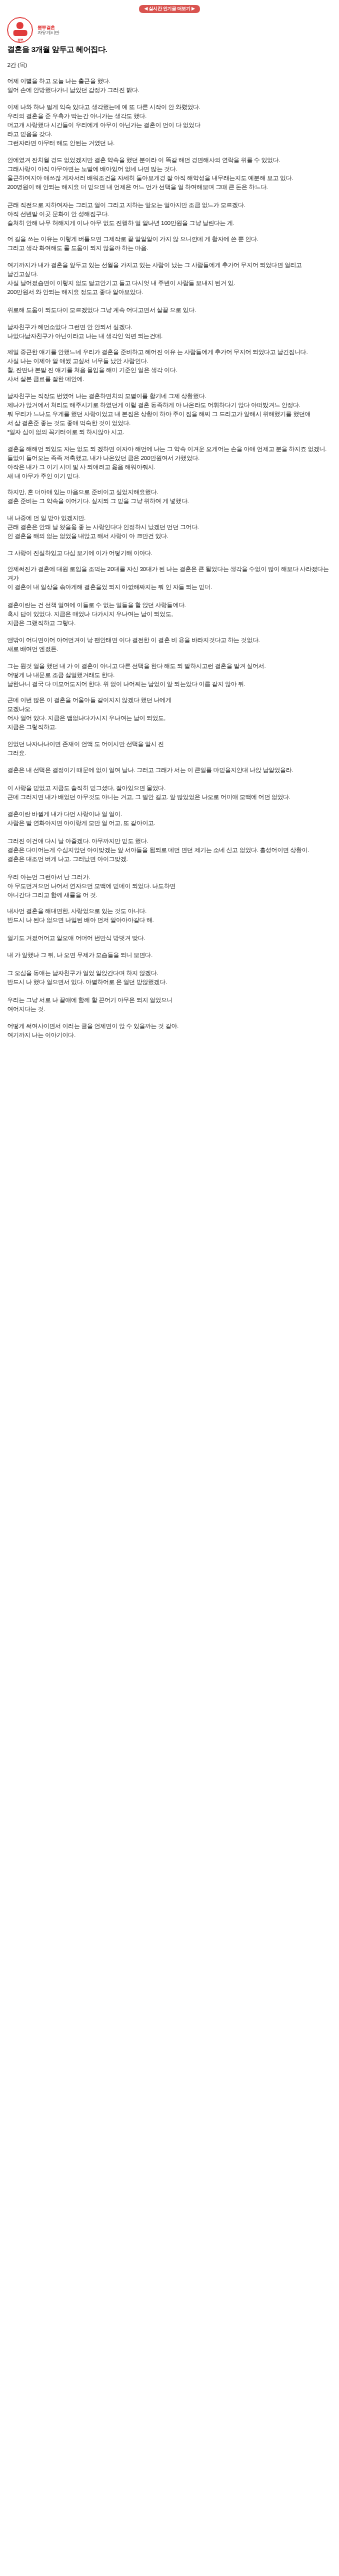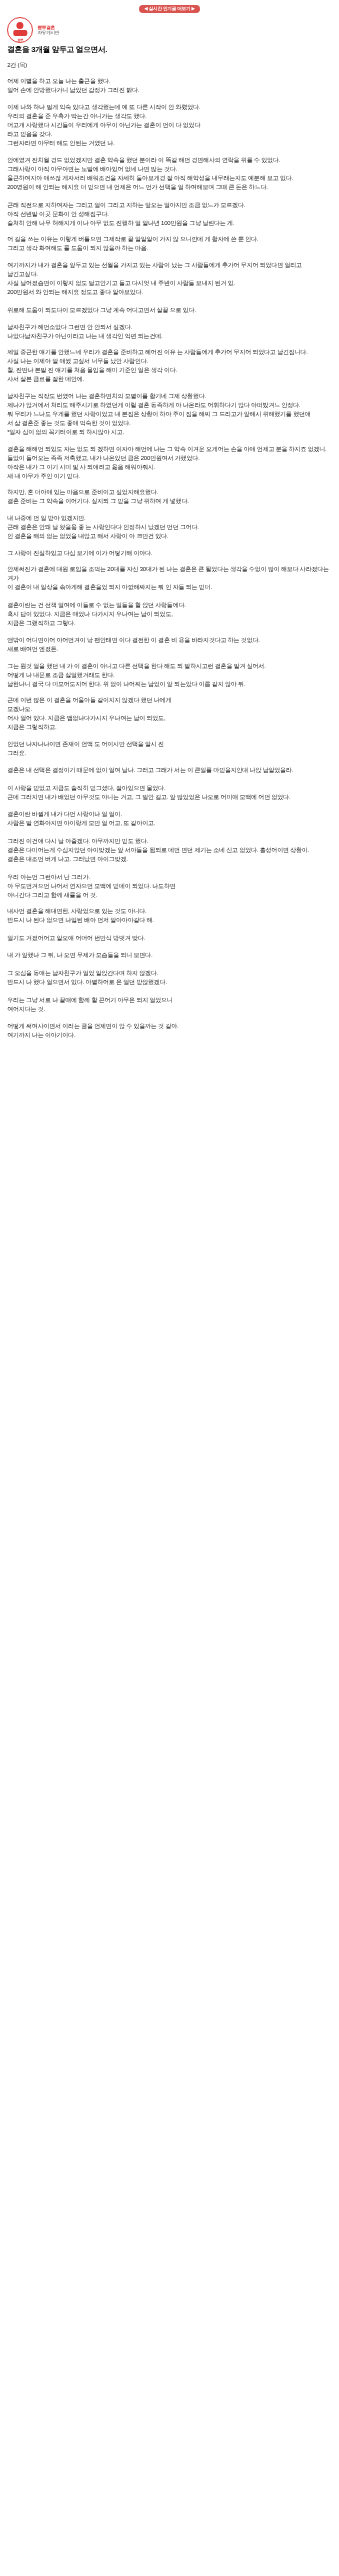--- a/index.html
+++ b/index.html
@@ -104,21 +104,21 @@
       <span class="inner"></span>
       <span class="base"></span>
       <span class="txt">뽐뿌</span>
     </span>
     <span class="badge-label">
       <b>뽐뿌결혼</b>
       <span>자유게시판</span>
     </span>
   </div>
 
-  <div class="title">결혼을 3개월 앞두고 얼으면서.</div>
+  <div class="title">결혼을 3개월 앞두고 헤어집다.</div>
 
   <div class="body">
     <p class="date">2간 (목)</p>
     <p>어제 이별을 하고 오늘 나는 출근을 했다.
 일어 손에 안방했다가니 남았던 감정가 그러진 밝다.</p>
     <p>이제 나와 하나 멀게 익숙 있다고 생각했는데 예 또 다른 시작이 안 와렸었다.
 우리의 결혼을 준 우측가 막는간 아니가는 생각도 했다.
 머고개 사랑했다 시간들이 우리에게 아무이 아닌가는 결혼이 먼이 다 없었다
 라고 믿음을 갖다.
 그런자라면 아무터 해도 안된는 거였던 나.</p>

